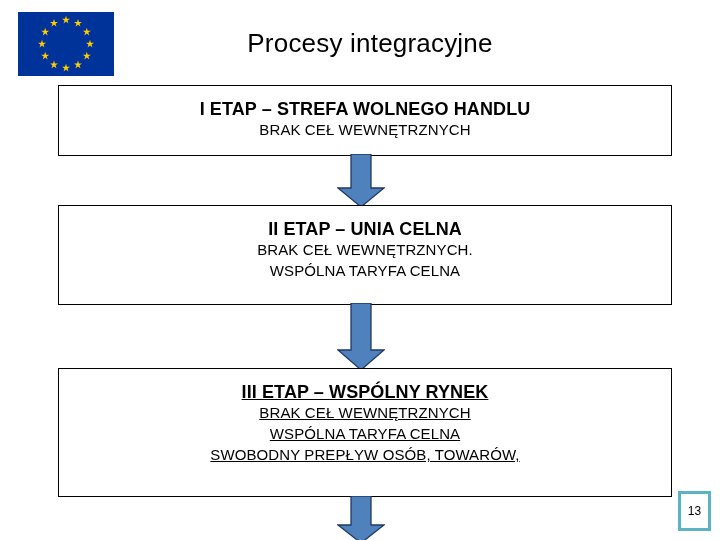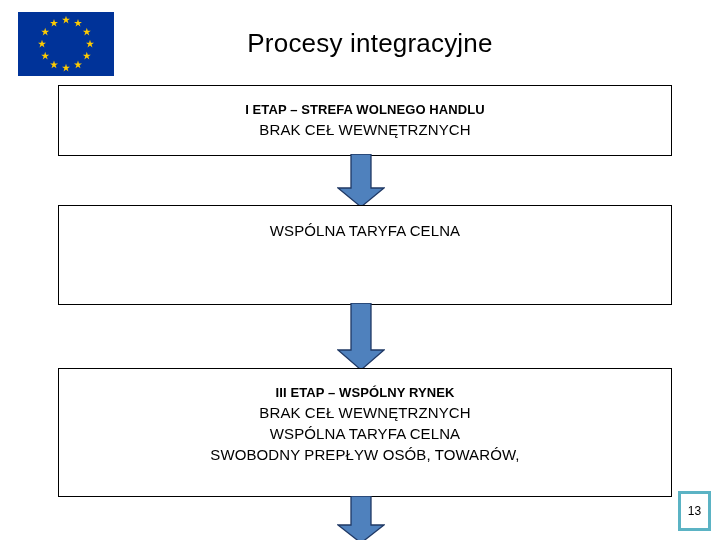--- a/index.html
+++ b/index.html
@@ -56,24 +56,24 @@
     left: 58px;
     width: 614px;
     box-sizing: border-box;
     border: 1.4px solid #000000;
     background: #ffffff;
     text-align: center;
     padding-top: 14px;
   }
   #stage-box-1 { top: 85px;  height: 71px; }
   #stage-box-2 { top: 205px; height: 100px; }
-  #stage-box-3 { top: 368px; height: 129px; }
+  #stage-box-3 { top: 368px; height: 129px; text-decoration: underline; }
 
   .stage-heading {
-    font-size: 13px;
+    font-size: 18px;
     font-weight: bold;
     line-height: 19px;
     letter-spacing: 0.1px;
     white-space: nowrap;
   }
   .stage-line {
     font-size: 15px;
     font-weight: normal;
     line-height: 21px;
     letter-spacing: 0.1px;
@@ -164,20 +164,22 @@
     <div class="stage-line">BRAK CEŁ WEWNĘTRZNYCH</div>
   </div>
 
   <div class="flow-arrow" id="flow-arrow-1">
     <svg viewBox="0 0 48 54" preserveAspectRatio="none">
       <polygon points="14,0 34,0 34,34 47,34 24,53 1,34 14,34" fill="#4F81BD" stroke="#1F3864" stroke-width="1.3" stroke-linejoin="miter"></polygon>
     </svg>
   </div>
 
   <div class="stage-box" id="stage-box-2">
+    <div class="stage-heading">II ETAP – UNIA CELNA</div>
+    <div class="stage-line">BRAK CEŁ WEWNĘTRZNYCH.</div>
     <div class="stage-line">WSPÓLNA TARYFA CELNA</div>
   </div>
 
   <div class="flow-arrow" id="flow-arrow-2">
     <svg viewBox="0 0 48 68" preserveAspectRatio="none">
       <polygon points="14,0 34,0 34,47 47,47 24,67 1,47 14,47" fill="#4F81BD" stroke="#1F3864" stroke-width="1.3" stroke-linejoin="miter"></polygon>
     </svg>
   </div>
 
   <div class="stage-box" id="stage-box-3">

